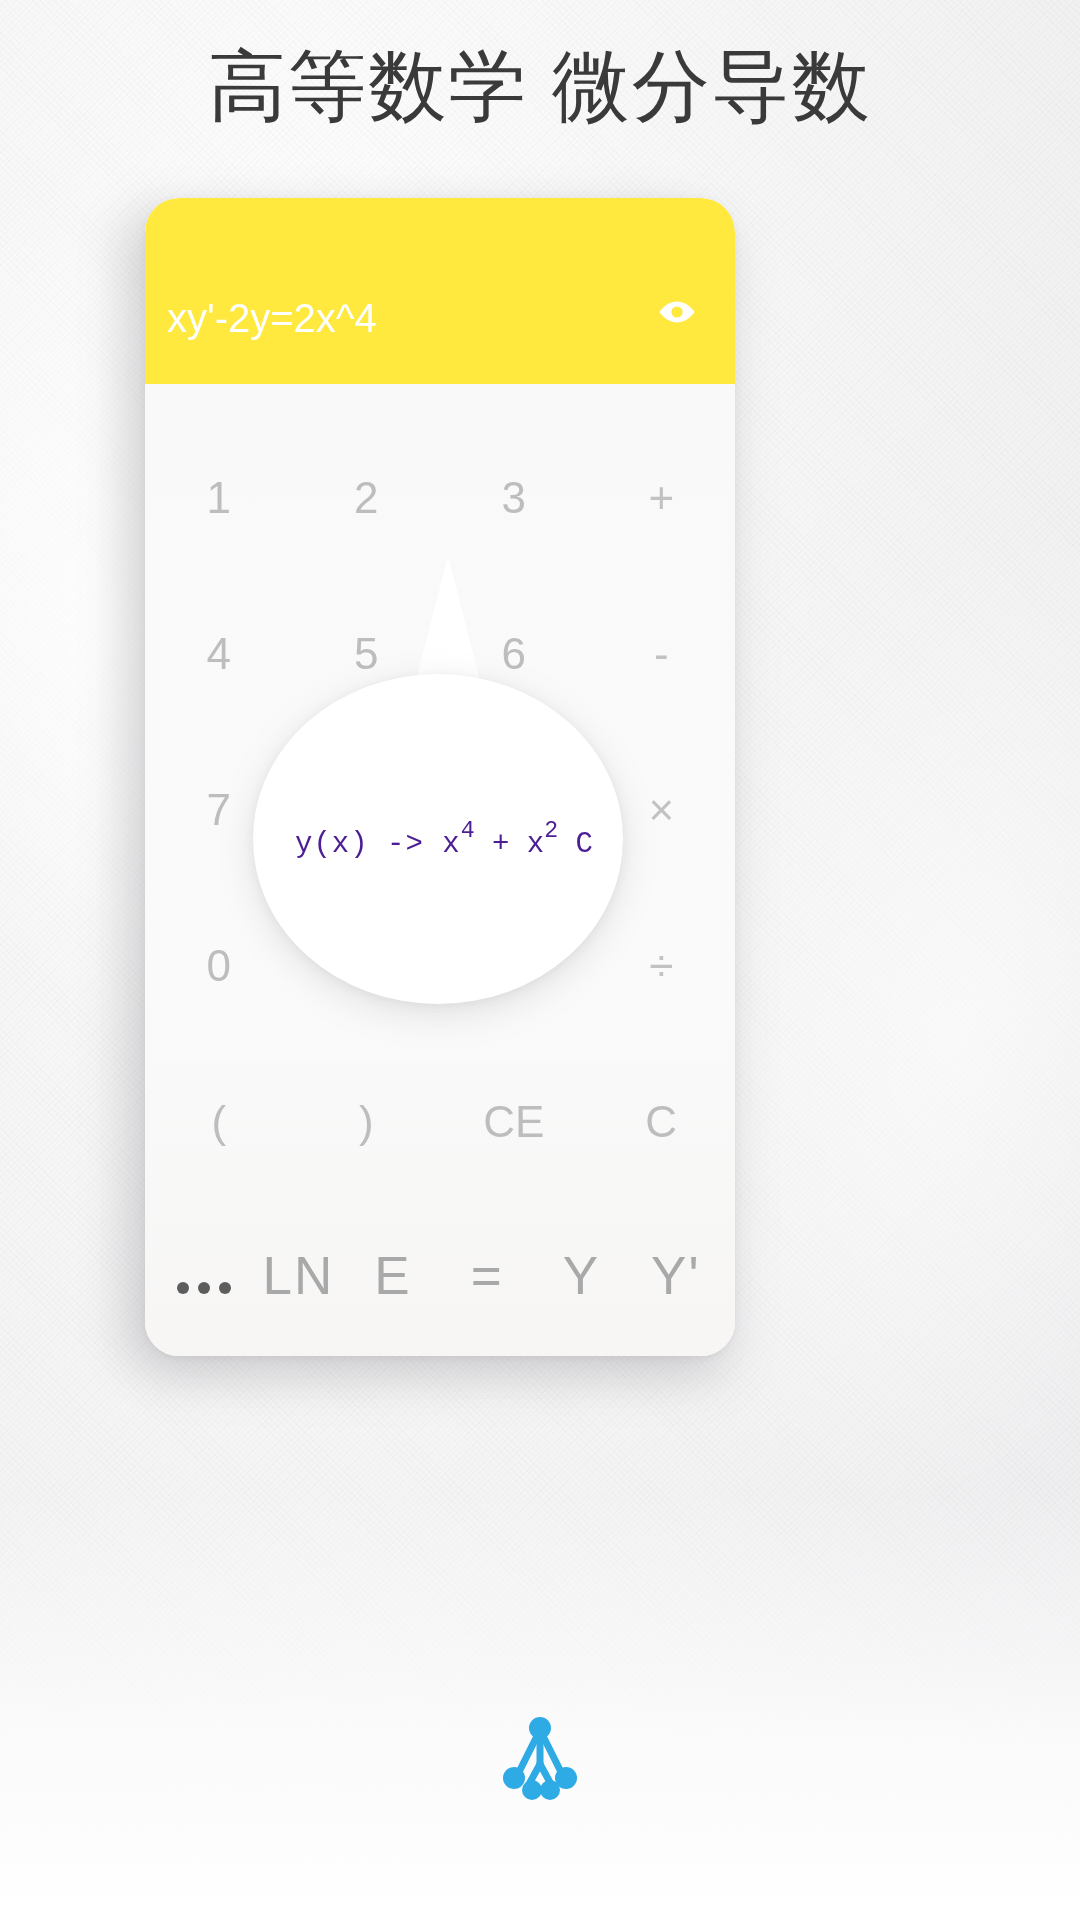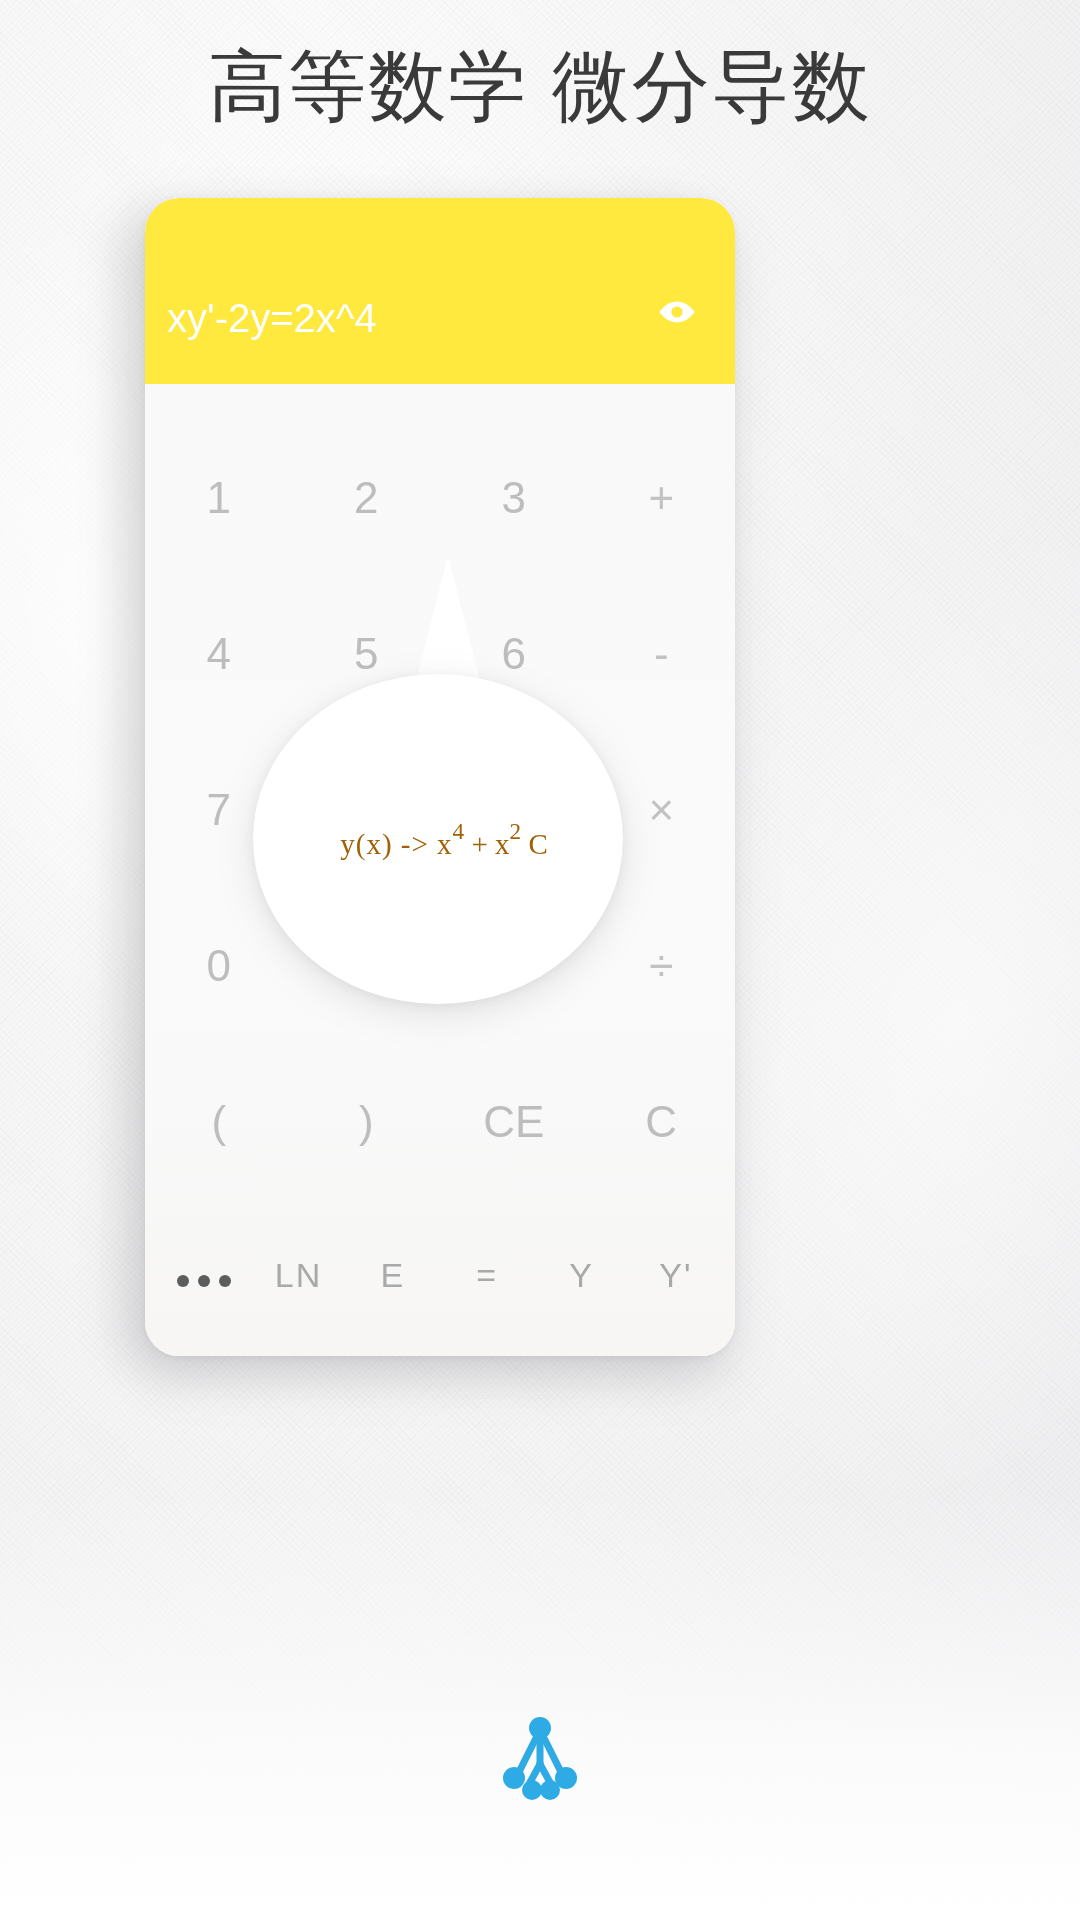--- a/index.html
+++ b/index.html
@@ -124,21 +124,21 @@
     flex: 1 1 0;
     text-align: center;
     font-size: 44px;
     font-weight: 300;
     color: #bdbdbd;
     line-height: 1;
     user-select: none;
   }
   .key.op { color: #c2c2c2; }
   .key.fn {
-    font-size: 34px;
+    font-size: 53px;
     color: #a9a9a9;
     letter-spacing: 2px;
   }
   .fn-row { padding: 0 12px; box-sizing: border-box; }
   .fn-row .key { flex: 1 1 0; }
   .dots {
     display: inline-flex;
     gap: 9px;
     align-items: center;
     justify-content: center;
@@ -169,23 +169,23 @@
     position: absolute;
     left: 270px;
     top: 172px;
     width: 0; height: 0;
     border-left: 33px solid transparent;
     border-right: 33px solid transparent;
     border-bottom: 128px solid #ffffff;
     z-index: 4;
   }
   .answer {
-    font-family: Liberation Serif, serif;
+    font-family: Liberation Mono, monospace;
     font-size: 29px;
-    color: #a16207;
+    color: #4c1d95;
     white-space: nowrap;
     letter-spacing: 1px;
     position: relative;
     top: 2px;
     left: 6px;
   }
   .answer sup {
     font-size: 0.80em;
     vertical-align: super;
     letter-spacing: 0;

